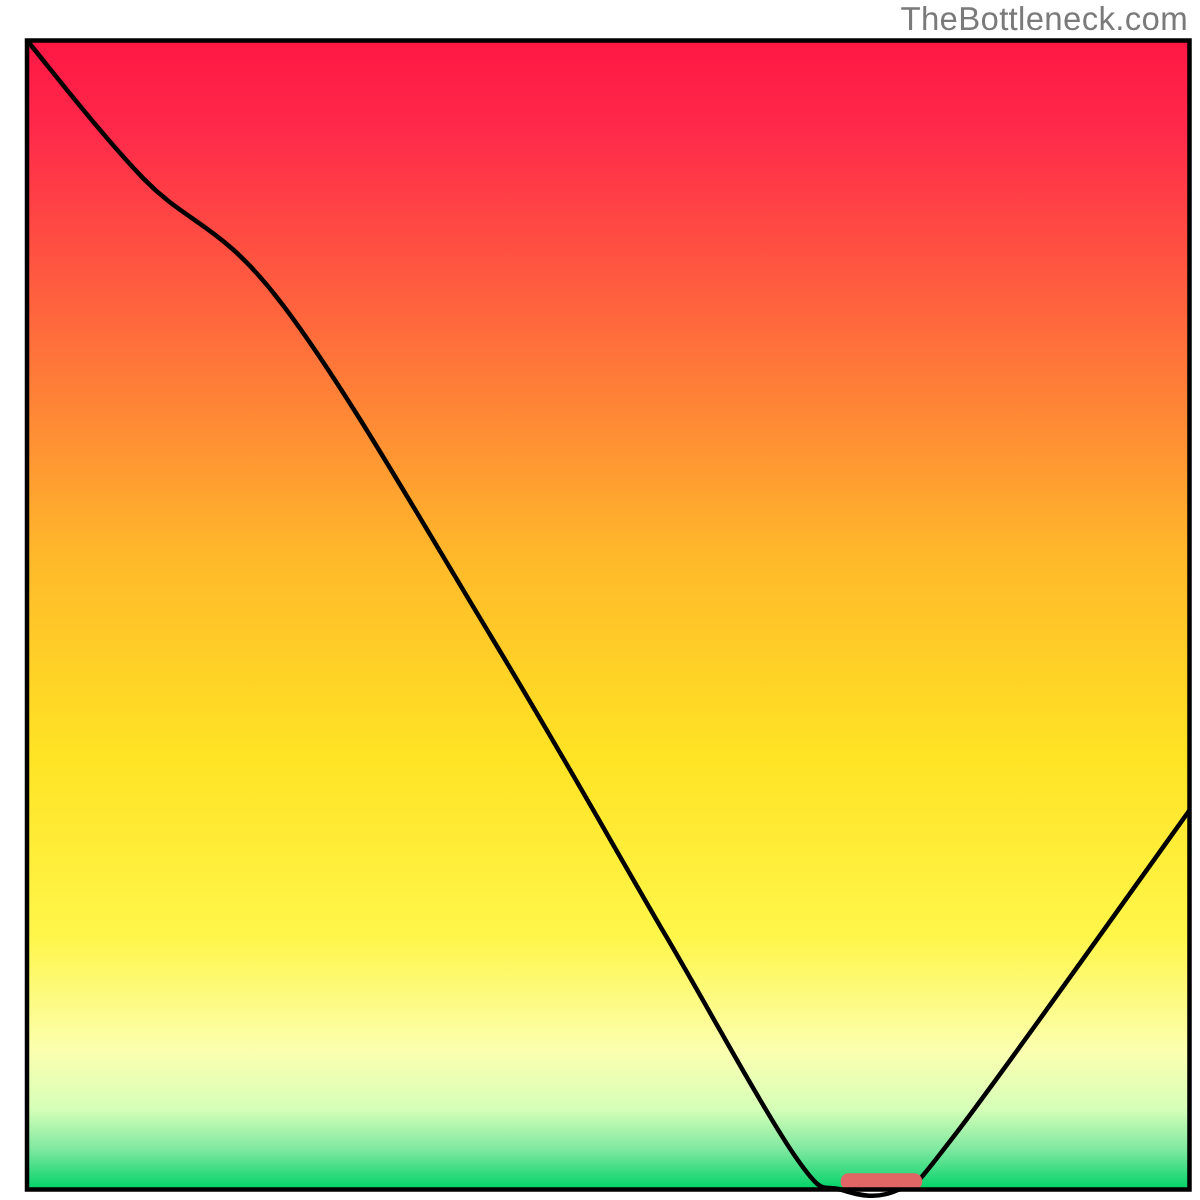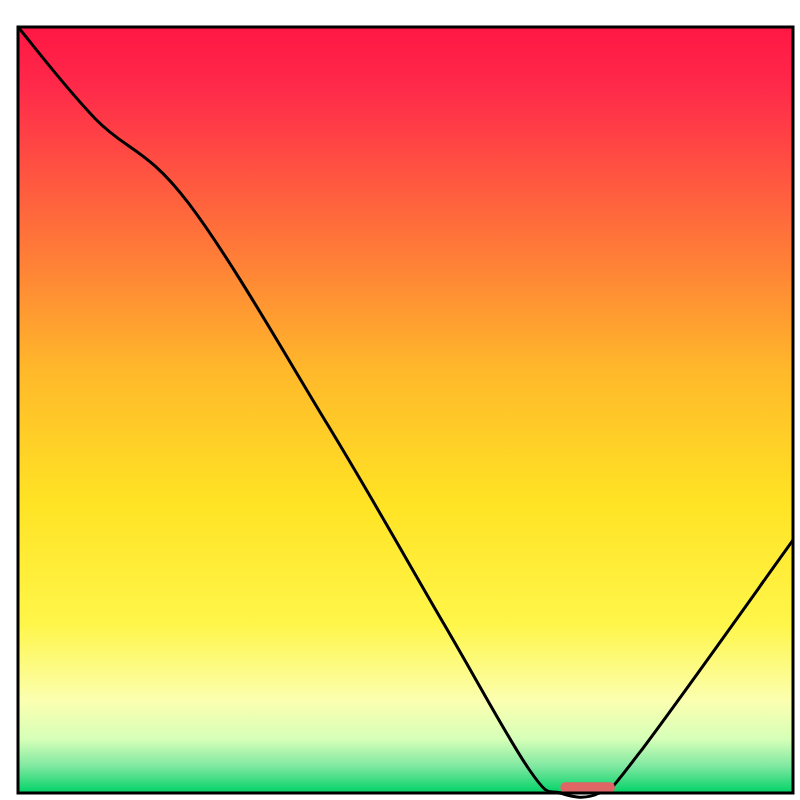--- a/index.html
+++ b/index.html
@@ -52,13 +52,14 @@
 
   <rect id="plot-bg" fill="url(#bg-grad)" x="18" y="27" width="775" height="766"></rect>
 
   <path id="curve-path" fill="none" stroke-width="3" d="M 18 27 C 31.95 43.54559999999999, 64.81 87.20759999999997, 95.5 118.91999999999996 C 126.19 150.63239999999996, 146.65 148.02799999999996, 188.5 203.17999999999995 C 230.35 258.33199999999994, 281.965 349.486, 328 425.32 C 374.035 501.154, 407.9800000000001 562.434, 444.25000000000006 624.48 C 480.52000000000004 686.5260000000001, 508.575 739.6863999999999, 529.5 770.02 C 550.425 800.3536, 547.945 788.8636, 560.5 793 C 573.055 797.1364, 585.3 799.894, 599.25 793 C 613.2 786.106, 603.125 800.2004000000001, 638 754.7 C 672.875 709.1996, 765.1 578.8264, 793 540.22" stroke="#000000"></path>
 
   <rect id="opt-marker" rx="5" ry="5" x="560.5" y="782.138" width="54.25" height="11" fill="#e06666"></rect>
 
   <rect id="plot-frame" fill="none" stroke-width="3" x="18" y="27" width="775" height="766" stroke="#000000"></rect>
 </svg>
 
+<div class="watermark">TheBottleneck.com</div>
 </div>
 
 </body></html>

